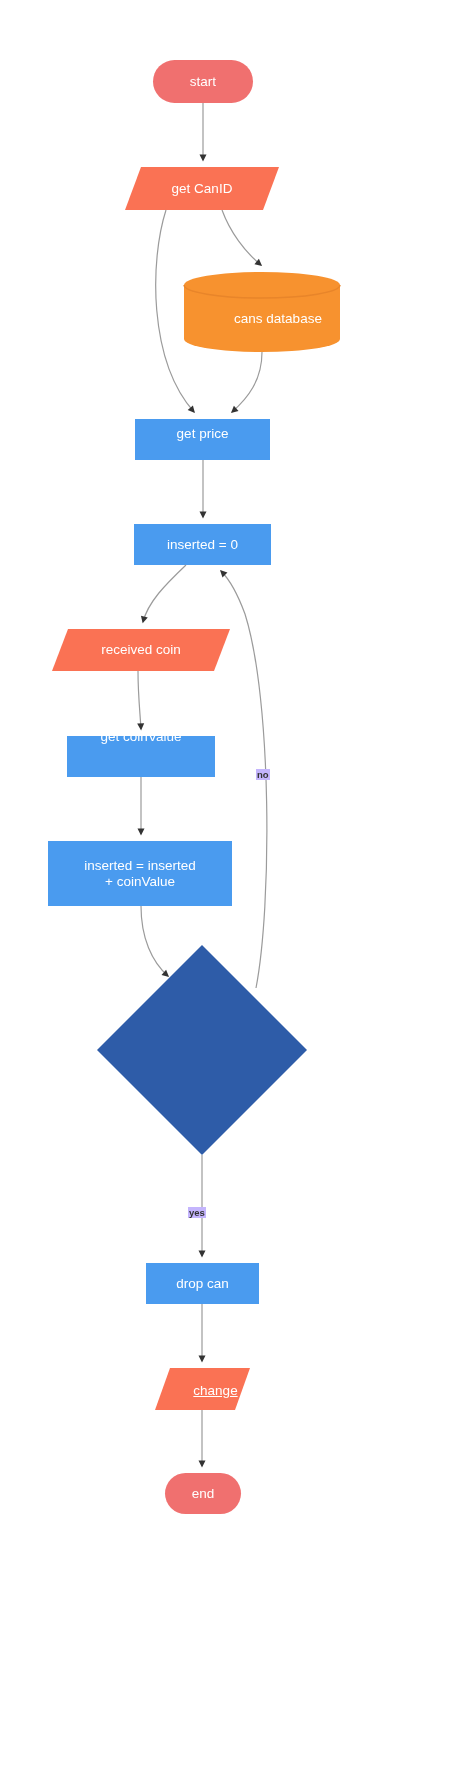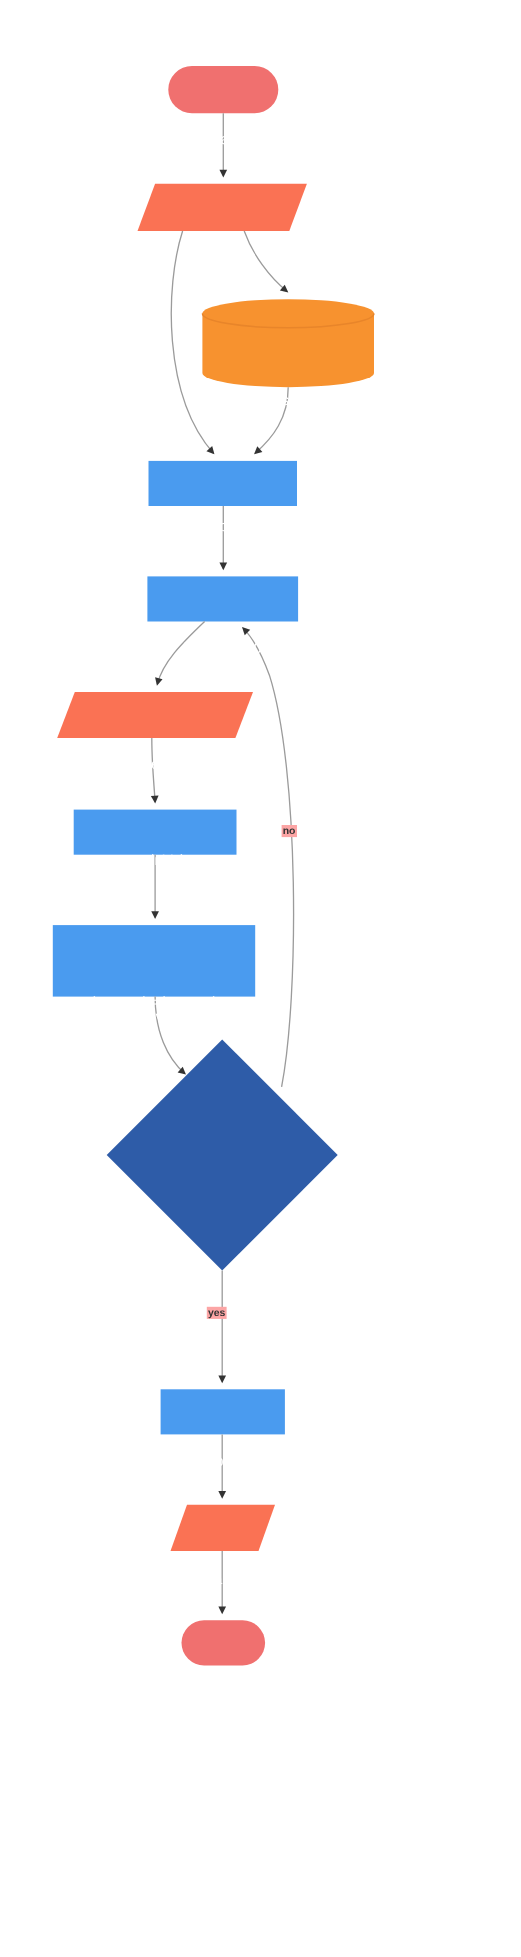--- a/index.html
+++ b/index.html
@@ -28,31 +28,31 @@
     position: absolute;
     display: flex;
     align-items: center;
     justify-content: center;
     text-align: center;
     color: #ffffff;
     font-size: 13.5px;
     line-height: 16px;
     pointer-events: none;
     white-space: pre-line;
-    margin-top: 45px;
   }
   .edge-label {
     position: absolute;
     color: #333333;
     font-size: 9.5px;
     font-weight: bold;
     line-height: 11px;
     text-align: center;
-    background: #fca5a5;
+    background: #c4b5fd;
     padding: 0 1px;
+    margin-top: 19px;
   }
 </style>
 </head>
 <body>
 
 <div id="flowchart-canvas">
 
   <svg id="flow-svg" viewBox="0 0 474 1779">
     <defs>
       <marker id="arrow" viewBox="0 0 12 12" refX="9" refY="6" markerWidth="7" markerHeight="7" orient="auto-start-reverse">
@@ -131,21 +131,21 @@
   <div class="node-label" style="left:52px; top:629px; width:178px; height:42px;">received coin</div>
 
   <div class="node-label" style="left:67px; top:716px; width:148px; height:41px;">get coinValue</div>
 
   <div class="node-label" style="left:48px; top:841px; width:184px; height:65px;">inserted = inserted
 + coinValue</div>
 
 
   <div class="node-label" style="left:146px; top:1263px; width:113px; height:41px;">drop can</div>
 
-  <div class="node-label" style="left:155px; top:1368px; width:95px; height:45px;">change</div>
+  <div class="node-label" style="left:168px; top:1368px; width:95px; height:45px;text-decoration:underline;">change</div>
 
   <div class="node-label" style="left:165px; top:1473px; width:76px; height:41px;">end</div>
 
   <div class="edge-label" style="left:256px; top:750px;">no</div>
 
   <div class="edge-label" style="left:188px; top:1188px;">yes</div>
 
 </div>
 
 </body></html>

